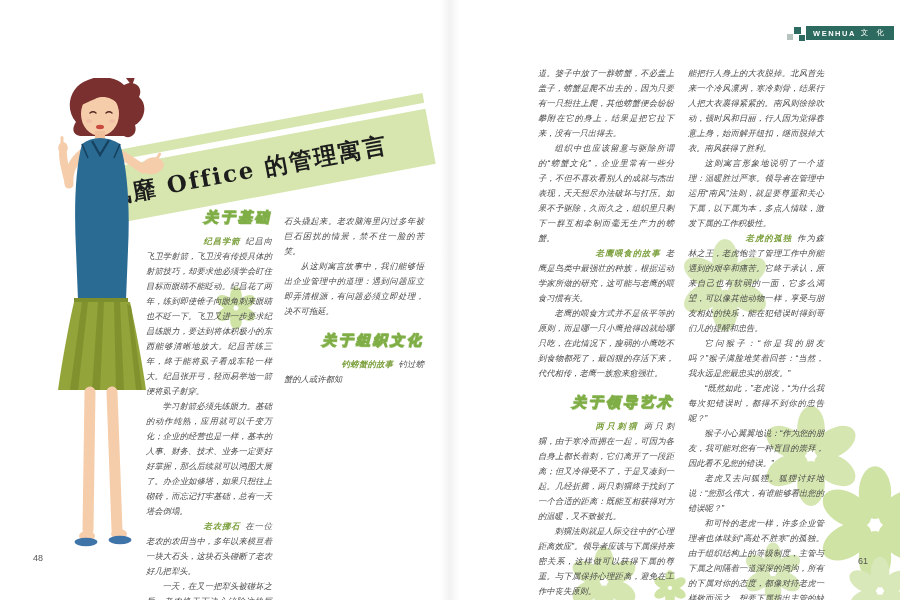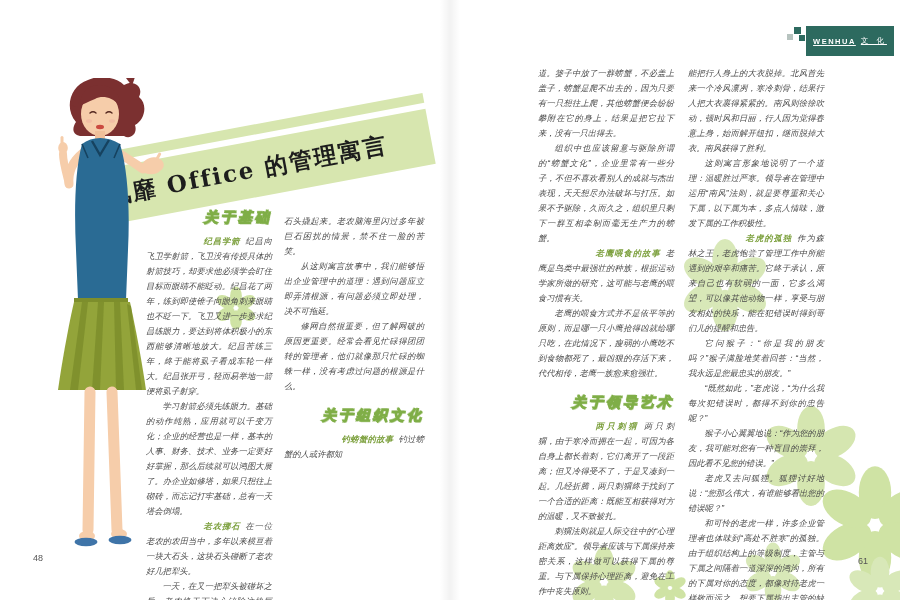--- a/index.html
+++ b/index.html
@@ -4,22 +4,22 @@
 <style>
   html,body{margin:0;padding:0;}
   body{width:900px;height:600px;font-family:"Liberation Sans",sans-serif;background:#ffffff;}
   .spread{position:relative;width:900px;height:600px;background:#ffffff;overflow:hidden;}
 
   
   .gutter{position:absolute;left:440px;top:0;width:20px;height:600px;z-index:1;
     background:linear-gradient(90deg,rgba(0,0,0,0) 0%,rgba(0,0,0,0.05) 50%,rgba(0,0,0,0) 100%);}
 
   
-  .hdr-bar{position:absolute;left:806px;top:26px;width:88px;height:30px;background:#2d6a5f;z-index:6;
-    color:#fff;font-size:7.5px;letter-spacing:1.5px;display:flex;align-items:center;justify-content:center;font-weight:bold;text-decoration:underline;}
+  .hdr-bar{position:absolute;left:806px;top:26px;width:88px;height:14px;background:#2d6a5f;z-index:6;
+    color:#fff;font-size:7.5px;letter-spacing:1.5px;display:flex;align-items:center;justify-content:center;font-weight:bold;}
   .hdr-bar .cn{margin-left:5px;letter-spacing:3px;font-weight:normal;}
   .sq{position:absolute;z-index:6;}
   .sq.teal{background:#2d6a5f;} .sq.gray{background:#b7c3bf;}
 
   
   .banner{position:absolute;left:88px;top:124px;width:344px;transform:rotate(-10.6deg);z-index:2;}
   .banner .strip{height:10px;background:#d7e6af;margin-bottom:6px;}
   .banner .main{height:56px;background:#d7e6af;display:flex;align-items:center;}
   .banner .title{font-family:"DejaVu Serif",serif;font-weight:bold;color:#1d1d1d;
     font-size:23px;letter-spacing:2px;padding-left:16px;white-space:nowrap;}
@@ -161,21 +161,20 @@
     <h3 class="sec first">关于基础</h3>
     <p><span class="lead">纪昌学箭</span><span>纪昌向飞卫学射箭，飞卫没有传授具体的射箭技巧，却要求他必须学会盯住目标而眼睛不能眨动。纪昌花了两年，练到即使锥子向眼角刺来眼睛也不眨一下。飞卫又进一步要求纪昌练眼力，要达到将体积极小的东西能够清晰地放大。纪昌苦练三年，终于能将虱子看成车轮一样大。纪昌张开弓，轻而易举地一箭便将虱子射穿。</span></p>
     <p><span>学习射箭必须先练眼力。基础的动作纯熟，应用就可以千变万化；企业的经营也是一样，基本的人事、财务、技术、业务一定要好好掌握，那么后续就可以鸿图大展了。办企业如修塔，如果只想往上砌砖，而忘记打牢基础，总有一天塔会倒塌。</span></p>
     <p><span class="lead">老农挪石</span><span>在一位老农的农田当中，多年以来横亘着一块大石头，这块石头碰断了老农好几把犁头。</span></p>
     <p><span>一天，在又一把犁头被碰坏之后，老农终于下决心铲除这块巨石。于是，他找来撬棍伸进巨石底下，却惊讶地发现石头埋在地里并没有想像的那么深，那么厚，稍使劲便可以把</span></p>
   </div>
 
   <div class="col l2">
     <p class="ni"><span>石头撬起来。老农脑海里闪过多年被巨石困扰的情景，禁不住一脸的苦笑。</span></p>
     <p><span>从这则寓言故事中，我们能够悟出企业管理中的道理：遇到问题应立即弄清根源，有问题必须立即处理，决不可拖延。</span></p>
-    <p><span>修网自然很重要，但了解网破的原因更重要。经常会看见忙碌得团团转的管理者，他们就像那只忙碌的蜘蛛一样，没有考虑过问题的根源是什么。</span></p>
     <h3 class="sec mid">关于组织文化</h3>
     <p><span class="lead">钓螃蟹的故事</span><span>钓过螃蟹的人或许都知</span></p>
   </div>
 
   <div class="col r1">
     <p class="ni"><span>道。篓子中放了一群螃蟹，不必盖上盖子，螃蟹是爬不出去的，因为只要有一只想往上爬，其他螃蟹便会纷纷攀附在它的身上，结果是把它拉下来，没有一只出得去。</span></p>
     <p><span>组织中也应该留意与驱除所谓的“螃蟹文化”，企业里常有一些分子，不但不喜欢看别人的成就与杰出表现，天天想尽办法破坏与打压。如果不予驱除，久而久之，组织里只剩下一群互相牵制而毫无生产力的螃蟹。</span></p>
     <p><span class="lead">老鹰喂食的故事</span><span>老鹰是鸟类中最强壮的种族，根据运动学家所做的研究，这可能与老鹰的喂食习惯有关。</span></p>
     <p><span>老鹰的喂食方式并不是依平等的原则，而是哪一只小鹰抢得凶就给哪只吃，在此情况下，瘦弱的小鹰吃不到食物都死了，最凶狠的存活下来，代代相传，老鹰一族愈来愈强壮。</span></p>
     <h3 class="sec mid">关于领导艺术</h3>

